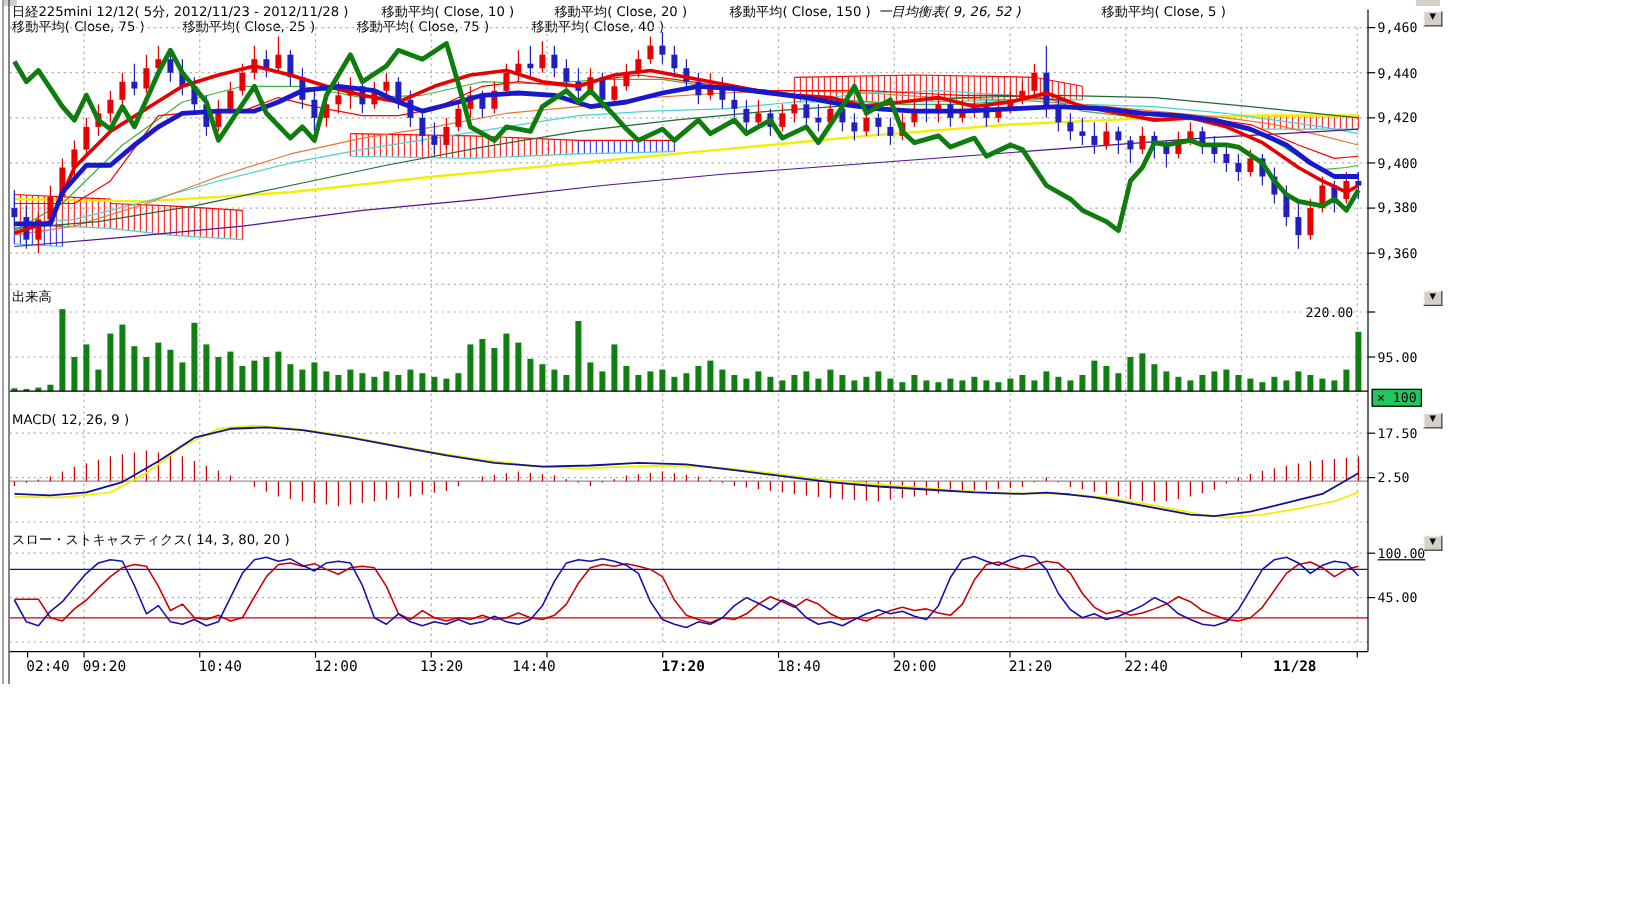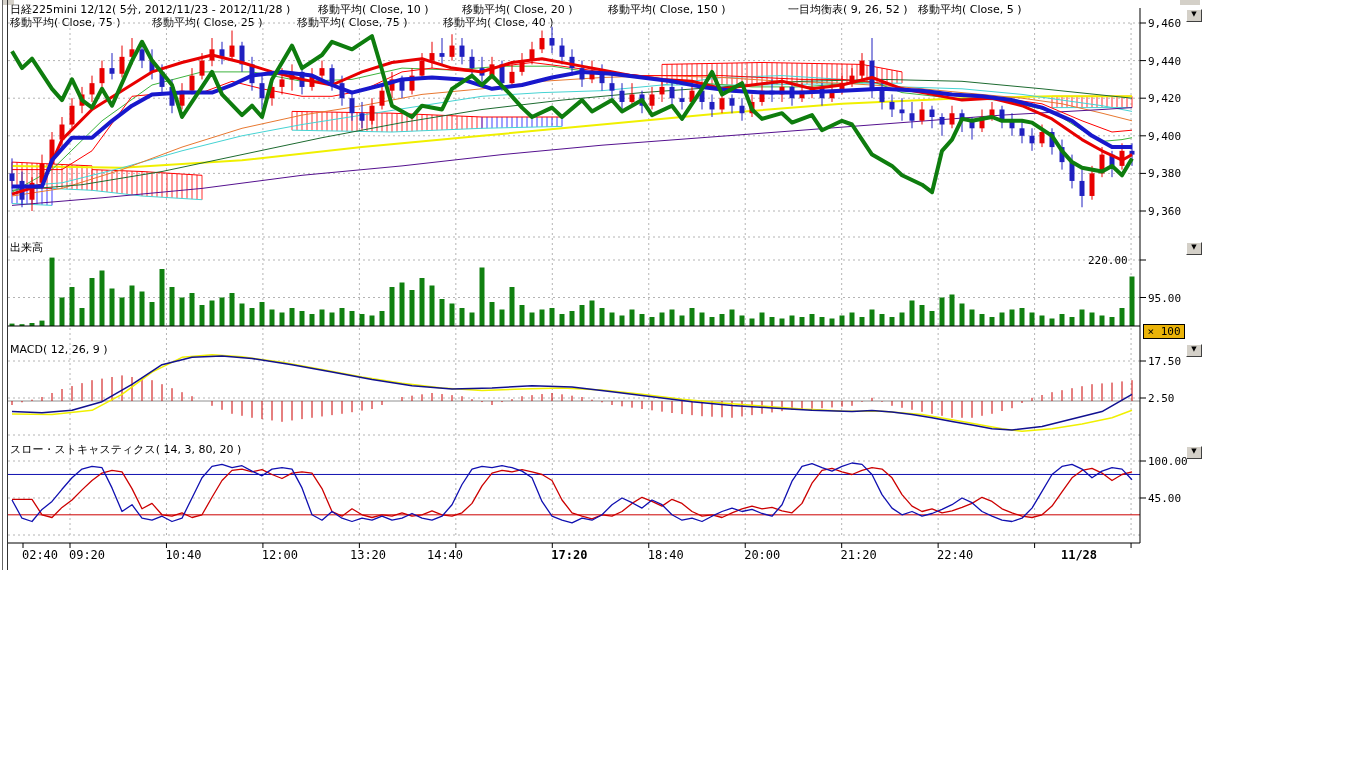--- a/index.html
+++ b/index.html
@@ -6,40 +6,40 @@
   #screen{position:relative;width:1366px;height:768px;background:#fff;overflow:hidden;
           font-family:"DejaVu Sans",sans-serif;color:#000;}
   .hdr-row{position:absolute;left:0;width:1140px;height:13px;}
   .hdr-item{position:absolute;top:0;font-size:11px;white-space:pre;letter-spacing:0px;}
   .panel-label{position:absolute;font-size:11px;white-space:pre;}
   .tick-label{position:absolute;font-family:"DejaVu Sans Mono",monospace;font-size:11px;white-space:pre;}
   .time-label{position:absolute;top:548px;font-family:"DejaVu Sans Mono",monospace;font-size:12px;transform:translateX(-50%);}
   .dd-btn{position:absolute;left:1186px;width:14px;height:11px;background:#d4d0c8;
           border-top:1px solid #fff;border-left:1px solid #fff;border-right:1px solid #404040;border-bottom:1px solid #404040;
           font-size:7px;line-height:9px;text-align:center;color:#000;cursor:pointer;}
-  .mult-box{position:absolute;left:1143px;top:324px;width:40px;height:13px;border:1px solid #000;background:#eab308;
+  .mult-box{position:absolute;left:1143px;top:324px;width:40px;height:13px;border:1px solid #000;background:#22c55e;
             font-family:"DejaVu Sans Mono",monospace;font-size:11px;line-height:13px;text-align:center;}
   .frame-strip{position:absolute;background:#d4d0c8;}
   svg{position:absolute;left:0;top:0;}
 </style>
 </head>
 <body>
 
 <div id="screen">
 
   <div class="frame-strip" style="left:3px;top:0;width:11px;height:5px;"></div>
   <div class="frame-strip" style="left:1180px;top:0;width:20px;height:5px;"></div>
   <div style="position:absolute;left:2px;top:0;width:1px;height:570px;background:#666;"></div>
 
   <div class="hdr-row" style="top:2px;padding-left:22px;" id="hdr1">
       <span class="hdr-item" style="left: 10px;">日経225mini 12/12( 5分, 2012/11/23 - 2012/11/28 )</span>
       <span class="hdr-item" style="left: 318px;">移動平均( Close, 10 )</span>
       <span class="hdr-item" style="left: 462px;">移動平均( Close, 20 )</span>
       <span class="hdr-item" style="left: 608px;">移動平均( Close, 150 )</span>
-      <span class="hdr-item" style="left: 788px;">一目均衡表( 9, 26, 52 )</span>
+      <span class="hdr-item" style="left: 732px; font-style: italic;">一目均衡表( 9, 26, 52 )</span>
       <span class="hdr-item" style="left: 918px;">移動平均( Close, 5 )</span>
     </div>
   <div class="hdr-row" style="top:15px;" id="hdr2">
       <span class="hdr-item" style="left: 10px;">移動平均( Close, 75 )</span>
       <span class="hdr-item" style="left: 152px;">移動平均( Close, 25 )</span>
       <span class="hdr-item" style="left: 297px;">移動平均( Close, 75 )</span>
       <span class="hdr-item" style="left: 443px;">移動平均( Close, 40 )</span>
     </div>
 
   <svg id="chart" width="1366" height="768">
@@ -781,21 +781,21 @@
       <div class="tick-label" style="left: 1148px; top: 17px;">9,460</div>
       <div class="tick-label" style="left: 1148px; top: 54.6px;">9,440</div>
       <div class="tick-label" style="left: 1148px; top: 92.2px;">9,420</div>
       <div class="tick-label" style="left: 1148px; top: 129.8px; text-align: right;">9,400</div>
       <div class="tick-label" style="left: 1148px; top: 167.4px;">9,380</div>
       <div class="tick-label" style="left: 1148px; top: 205px;">9,360</div>
       <div class="tick-label" style="left: 1088px; top: 254px;">220.00</div>
       <div class="tick-label" style="left: 1148px; top: 291.5px;">95.00</div>
       <div class="tick-label" style="left: 1148px; top: 355px;">17.50</div>
       <div class="tick-label" style="left: 1148px; top: 392px;">2.50</div>
-      <div class="tick-label" style="left: 1148px; top: 455px;">100.00</div>
+      <div class="tick-label" style="left: 1148px; top: 455px; text-decoration: underline;">100.00</div>
       <div class="tick-label" style="left: 1148px; top: 491.998px;">45.00</div>
     </div>
 
   <div class="mult-box">× 100</div>
 
   <div class="dd-btn" style="top:9px;">▼</div>
   <div class="dd-btn" style="top:242px;">▼</div>
   <div class="dd-btn" style="top:344px;">▼</div>
   <div class="dd-btn" style="top:446px;">▼</div>
 

